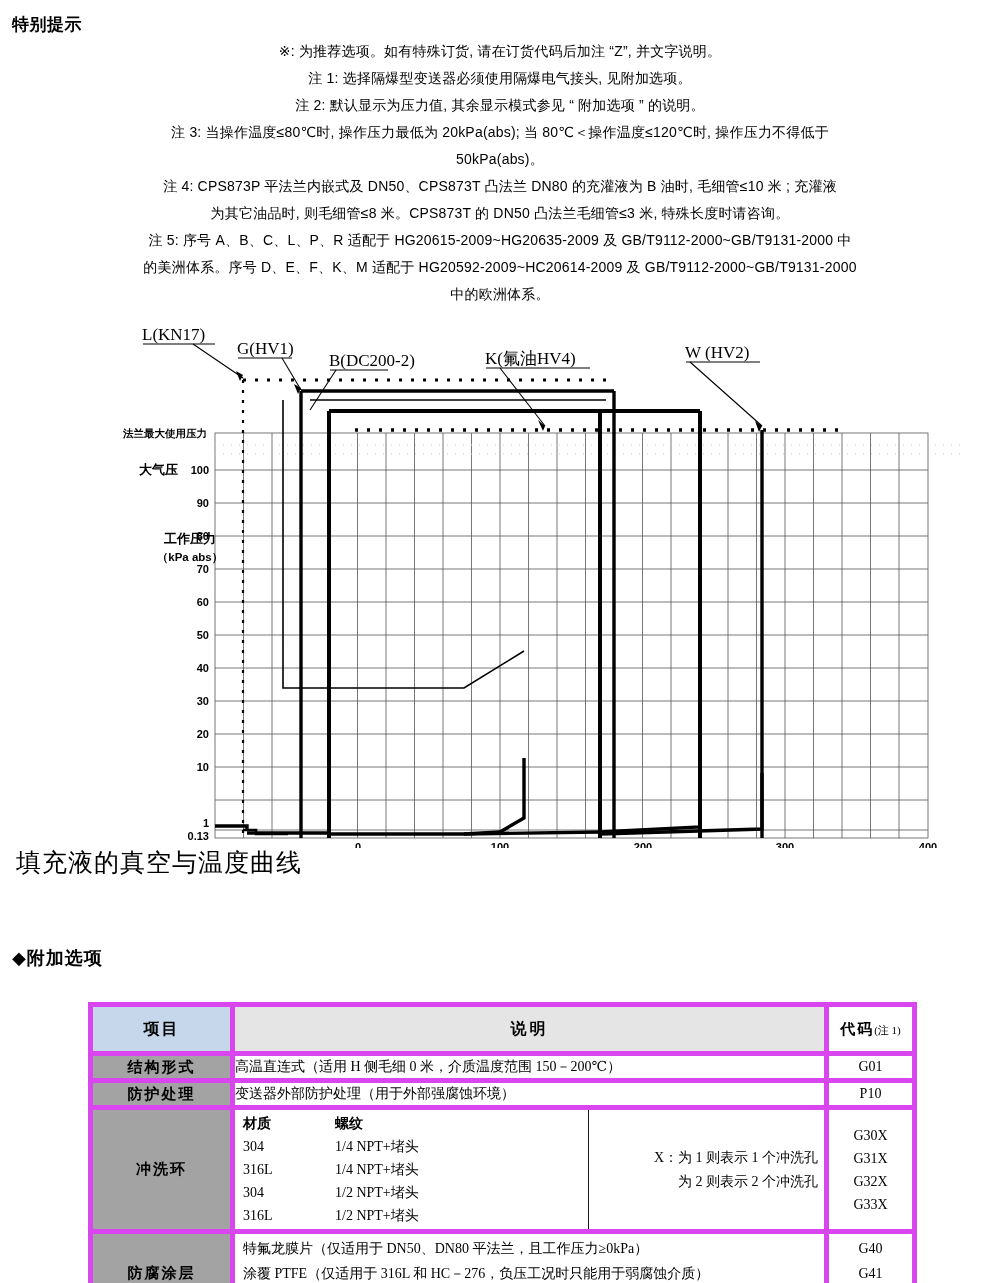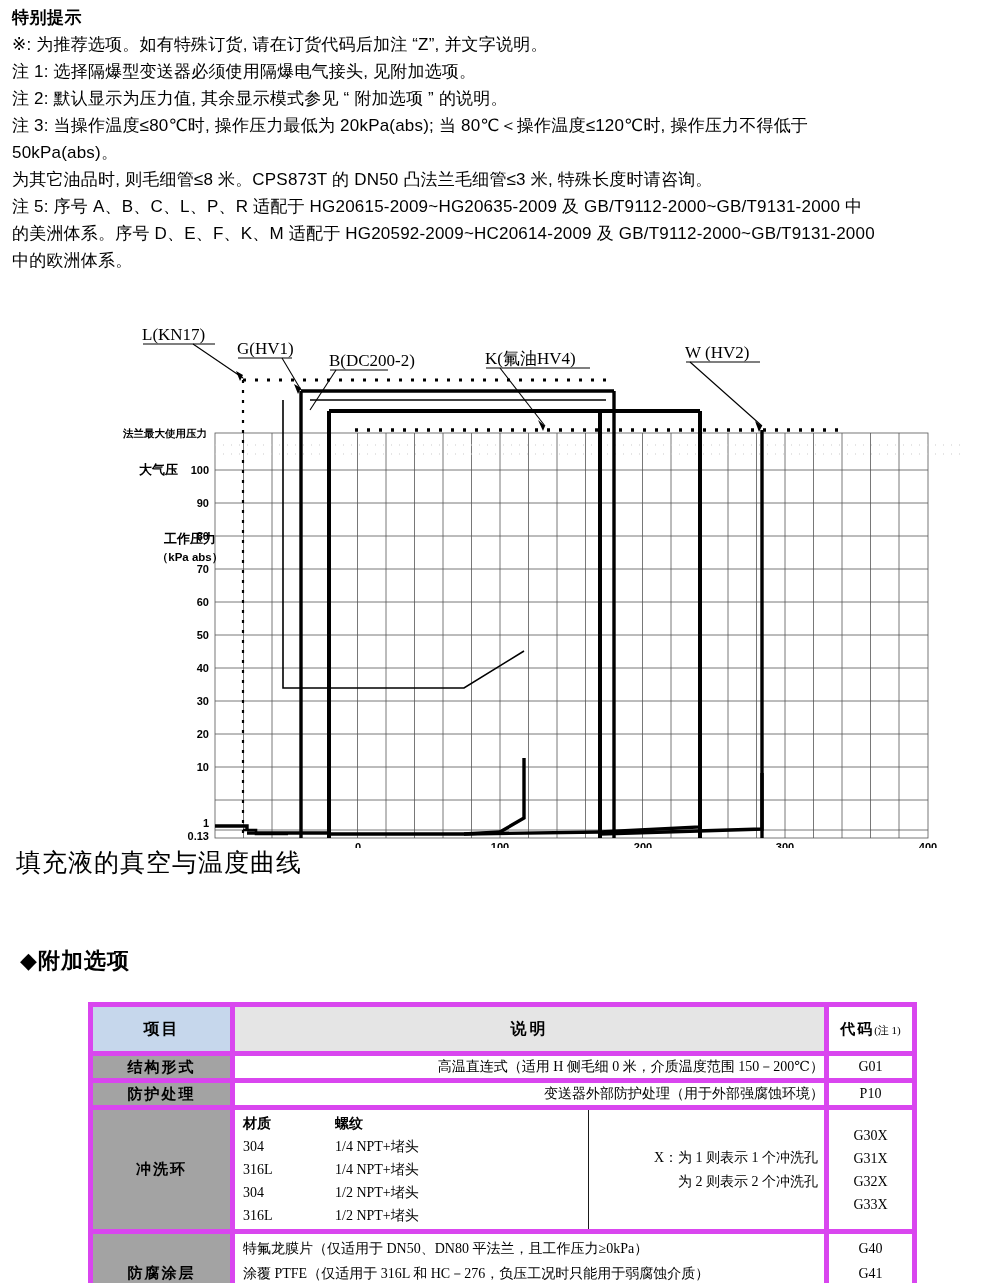--- a/index.html
+++ b/index.html
@@ -13,34 +13,35 @@
     position: relative;
     font-family: "Liberation Sans", "DejaVu Sans", sans-serif;
     color: #000000;
     overflow: hidden;
   }
 
   
   .notes {
     position: absolute;
     left: 12px;
-    top: 5px;
+    top: 12px;
     width: 976px;
   }
   .notes-title {
     font-size: 17px;
     font-weight: bold;
     line-height: 26px;
     letter-spacing: 0.5px;
   }
   .note-line {
-    font-size: 17px;
+    font-size: 14px;
     line-height: 27px;
     letter-spacing: 0.2px;
     white-space: pre-wrap;
+    text-align: center;
   }
 
   
   .chart-wrap {
     position: absolute;
     left: 0;
     top: 318px;
     width: 1000px;
     height: 570px;
   }
@@ -52,23 +53,23 @@
     width: 1000px;
     text-align: left;
     font-family: "Liberation Serif", "DejaVu Serif", serif;
     font-size: 25px;
     letter-spacing: 1px;
   }
 
   
   .section-head {
     position: absolute;
-    left: 20px;
+    left: 12px;
     top: 946px;
-    font-size: 22px;
+    font-size: 18px;
     font-weight: bold;
     letter-spacing: 1px;
   }
 
   
   .opt-table-wrap {
     position: absolute;
     left: 88px;
     top: 1002px;
     width: 824px;
@@ -118,21 +119,21 @@
     background: #a3a3a3;
     text-align: center;
     font-size: 15px;
     font-weight: bold;
     letter-spacing: 2px;
   }
   .desc-cell {
     padding: 3px 0 3px 8px;
     font-size: 14px;
     line-height: 22px;
-    text-align: right;
+    text-align: left;
   }
   .code-cell {
     text-align: center;
     font-size: 14px;
     line-height: 22px;
   }
   .row-h { height: 25px; }
 
   .mat-grid {
     display: grid;
@@ -163,20 +164,21 @@
 </head>
 <body>
 
 <div class="notes">
   <div class="notes-title">特别提示</div>
   <div class="note-line">※: 为推荐选项。如有特殊订货, 请在订货代码后加注 “Z”, 并文字说明。</div>
   <div class="note-line">注 1: 选择隔爆型变送器必须使用隔爆电气接头, 见附加选项。</div>
   <div class="note-line">注 2: 默认显示为压力值, 其余显示模式参见 “ 附加选项 ” 的说明。</div>
   <div class="note-line">注 3: 当操作温度≤80℃时, 操作压力最低为 20kPa(abs); 当 80℃＜操作温度≤120℃时, 操作压力不得低于</div>
   <div class="note-line">50kPa(abs)。</div>
+  <div class="note-line">注 4: CPS873P 平法兰内嵌式及 DN50、CPS873T 凸法兰 DN80 的充灌液为 B 油时, 毛细管≤10 米 ; 充灌液</div>
   <div class="note-line">为其它油品时, 则毛细管≤8 米。CPS873T 的 DN50 凸法兰毛细管≤3 米, 特殊长度时请咨询。</div>
   <div class="note-line">注 5: 序号 A、B、C、L、P、R 适配于 HG20615-2009~HG20635-2009 及 GB/T9112-2000~GB/T9131-2000 中</div>
   <div class="note-line">的美洲体系。序号 D、E、F、K、M 适配于 HG20592-2009~HC20614-2009 及 GB/T9112-2000~GB/T9131-2000</div>
   <div class="note-line">中的欧洲体系。</div>
 </div>
 
 <div class="chart-wrap">
   <svg class="chart-svg" width="1000" height="530" viewBox="0 0 1000 530">
 
     <g stroke="#555555" stroke-width="0.8" fill="none">

